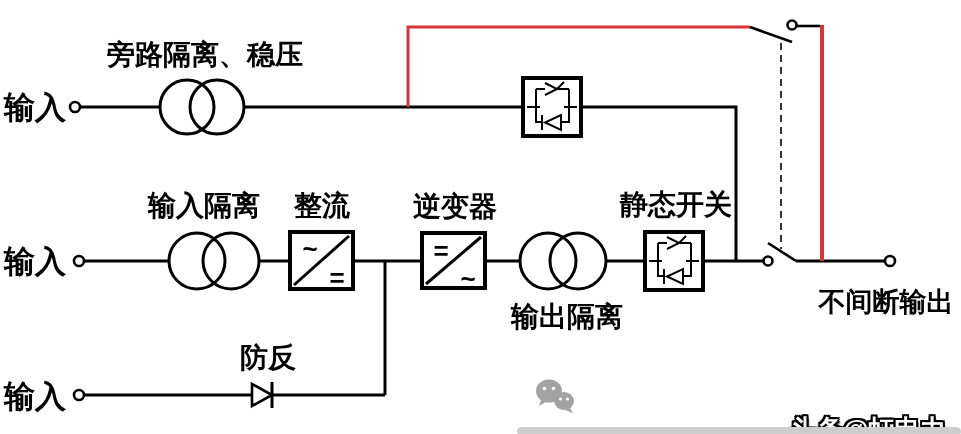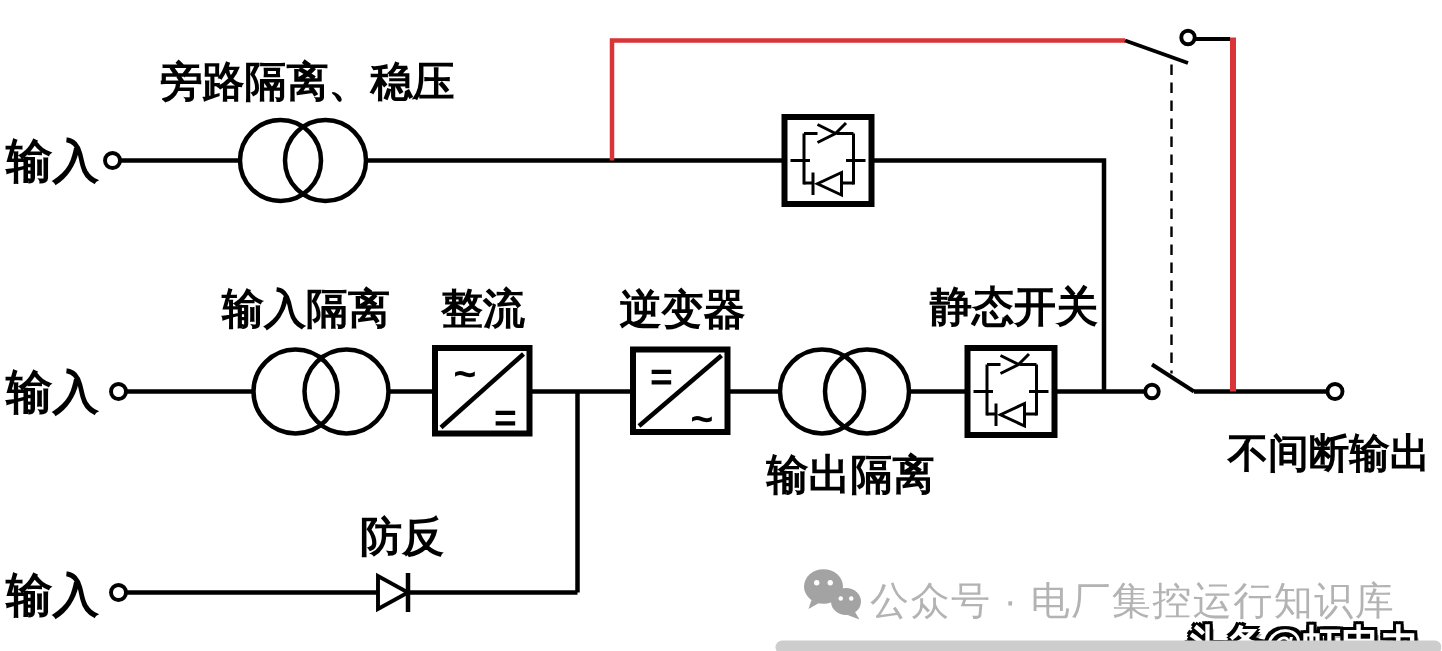--- a/index.html
+++ b/index.html
@@ -170,19 +170,18 @@
     <ellipse cx="15" cy="15" rx="13" ry="11.5" fill="#a3a3a3"></ellipse>
     <path d="M 7 24 L 5 30 L 12 26 Z" fill="#a3a3a3"></path>
     <circle cx="10.5" cy="12.5" r="1.8" fill="#ffffff"></circle>
     <circle cx="19.5" cy="12.5" r="1.8" fill="#ffffff"></circle>
     <ellipse cx="30" cy="25" rx="10" ry="9" fill="#a3a3a3"></ellipse>
     <path d="M 36 32 L 39 37 L 31 34 Z" fill="#a3a3a3"></path>
     <circle cx="26.5" cy="23" r="1.5" fill="#ffffff"></circle>
     <circle cx="33.5" cy="23" r="1.5" fill="#ffffff"></circle>
   </svg>
 
-  <div class="watermark-wechat">公众号 · 电厂集控运行知识库</div>
 
   <div class="watermark-toutiao">头条@虹电力</div>
 
   <div class="bottom-bar"></div>
 
 </div>
 
 </body></html>

